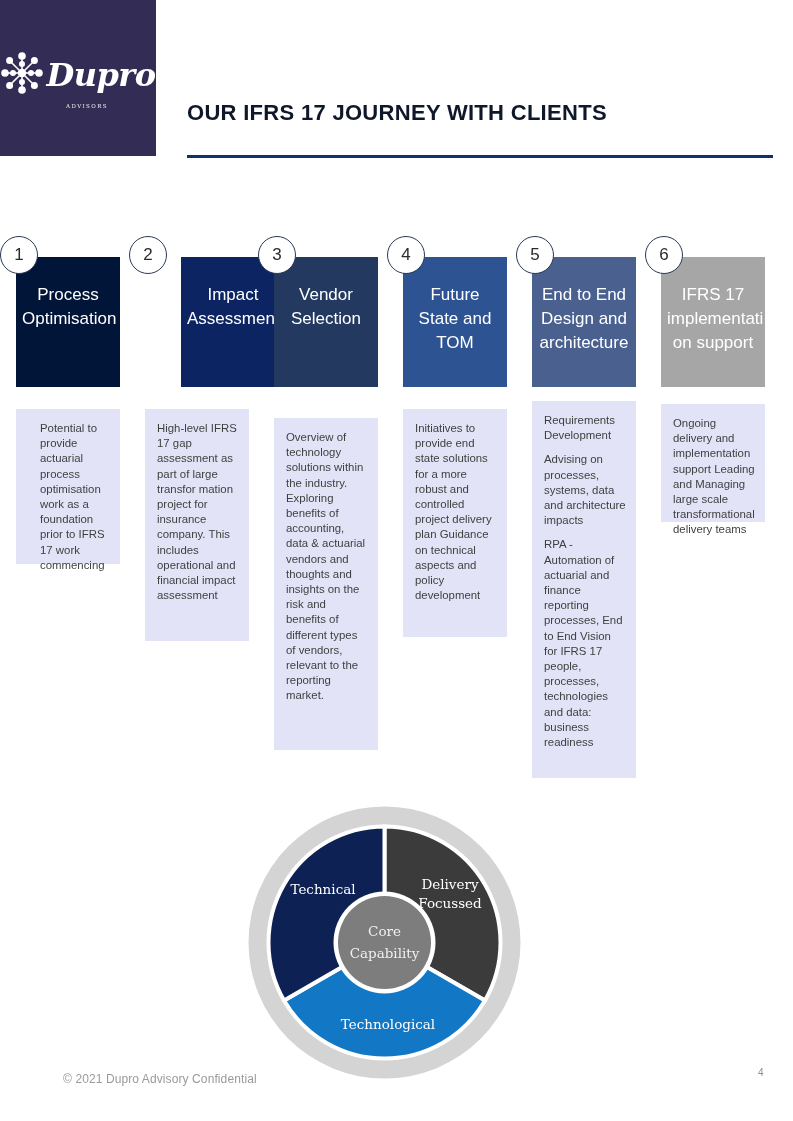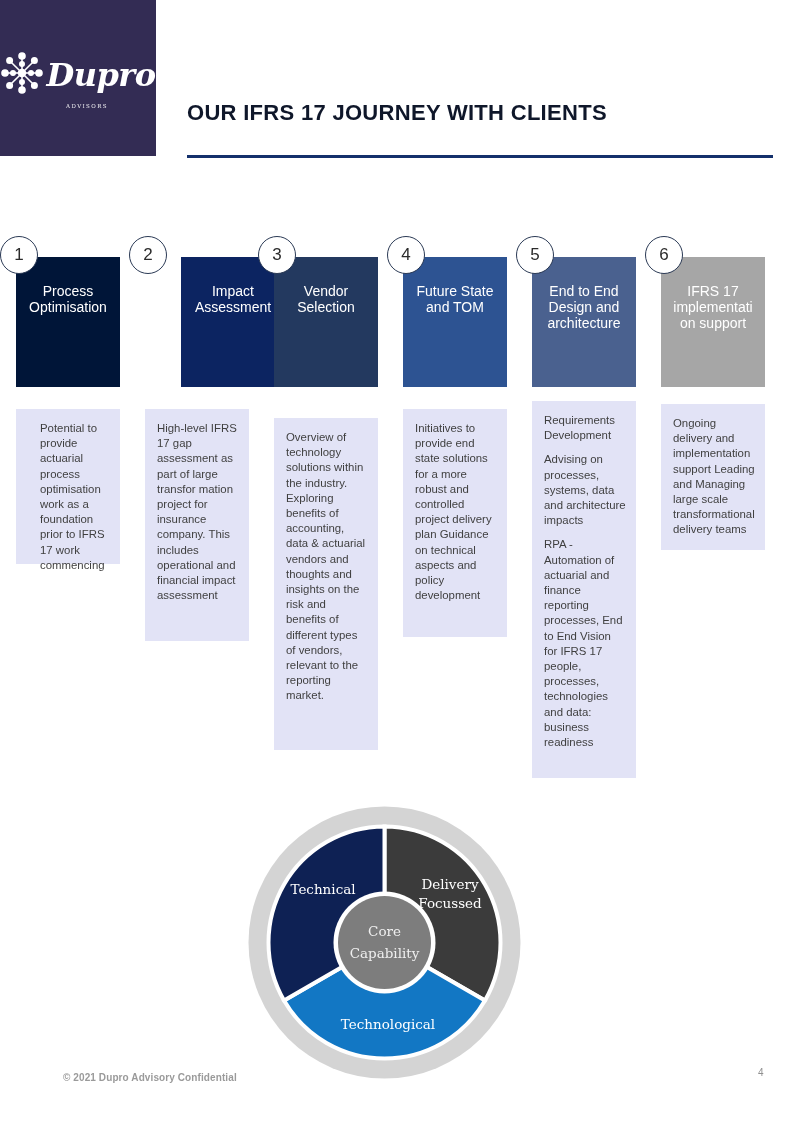--- a/index.html
+++ b/index.html
@@ -114,22 +114,22 @@
     width: 104px;
     height: 130px;
     z-index: 1;
     display: flex;
     justify-content: center;
     padding-top: 26px;
     box-sizing: border-box;
   }
   .step-head-label {
     color: #ffffff;
-    font-size: 14px;
-    line-height: 16px;
+    font-size: 17px;
+    line-height: 24px;
     text-align: center;
     width: 92px;
   }
   .step-body {
     position: absolute;
     left: 16px;
     width: 104px;
     background: #e2e3f6;
     box-sizing: border-box;
     padding: 12px 10px 12px 12px;
@@ -160,24 +160,23 @@
     font-family: "DejaVu Serif", serif;
     fill: #efefef;
     font-size: 13.5px;
   }
 
   
   .footer-note {
     position: absolute;
     left: 63px;
     top: 1072px;
-    font-size: 10px;
+    font-size: 12px;
     color: #9a9a9a;
     letter-spacing: .1px;
-    font-weight: bold;
   }
   .footer-page {
     position: absolute;
     left: 758px;
     top: 1067px;
     font-size: 10px;
     color: #8f8f8f;
   }
 </style>
 </head>
@@ -274,21 +273,21 @@
       <p>Advising on processes, systems, data and architecture impacts</p>
       <p> RPA - Automation of actuarial and finance reporting processes, End to End Vision for IFRS 17 people, processes, technologies and data: business readiness</p>
     </div>
   </div>
 
   <div class="step" style="left:645px;">
     <div class="step-circle">6</div>
     <div class="step-head" style="background:#a6a6a6;">
       <span class="step-head-label">IFRS 17 implementati on support</span>
     </div>
-    <div class="step-body" style="top:168px;height:146px;">
+    <div class="step-body" style="top:168px;height:118px;">
       <p>Ongoing delivery and implementation support Leading and Managing large scale transformational delivery teams</p>
     </div>
   </div>
 
 </div>
 
 <div class="donut-wrap">
   <svg class="donut-svg" width="275" height="275" viewBox="0 0 275 275" aria-hidden="true">
 
     <circle cx="137.5" cy="137.5" r="136" fill="#d4d4d4"></circle>

